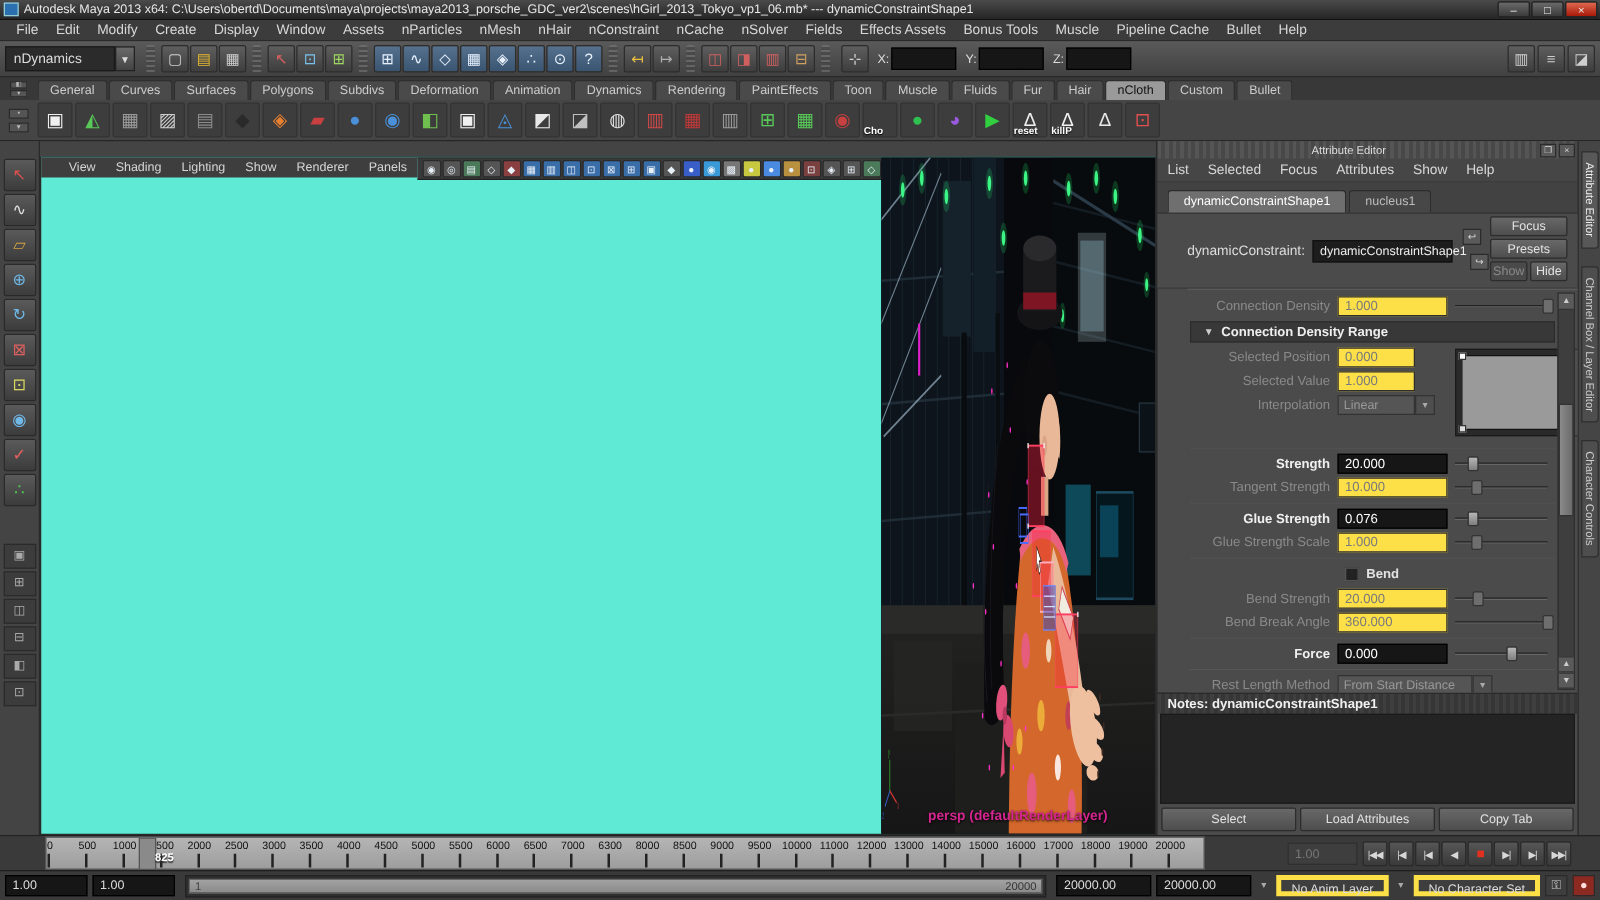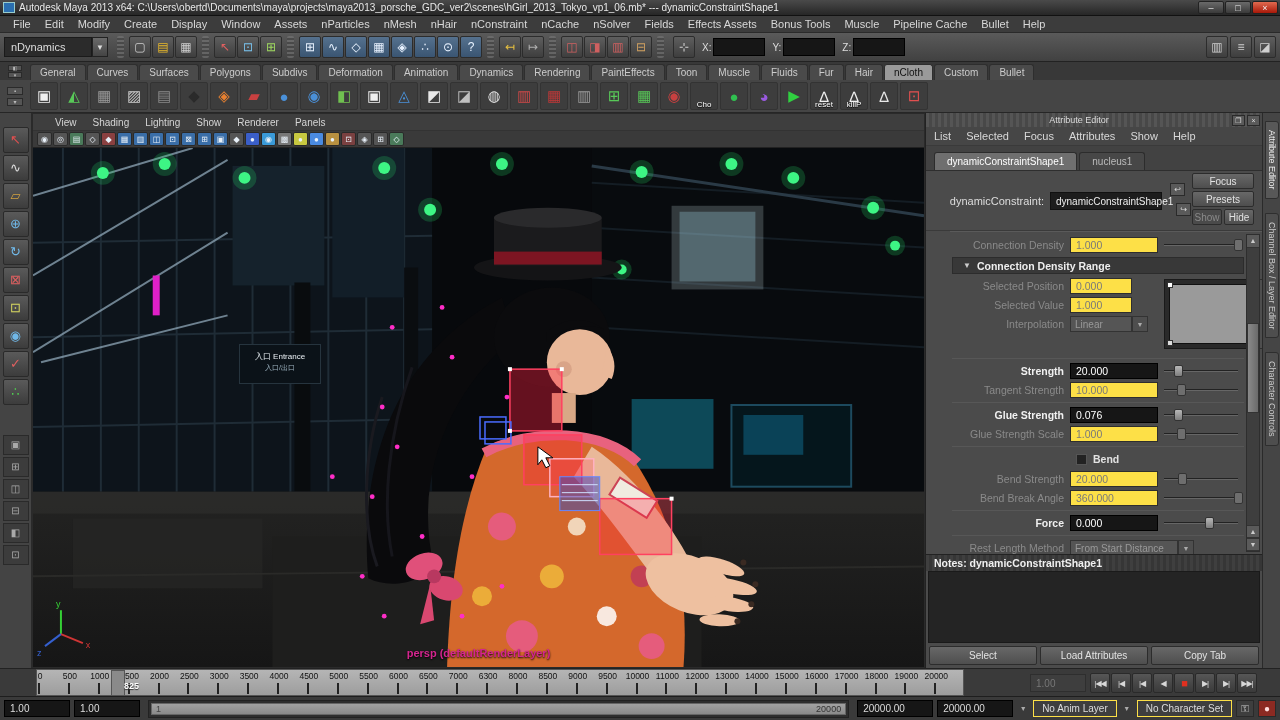--- a/index.html
+++ b/index.html
@@ -38,33 +38,33 @@
   .shelf-ctl i { width:14px; height:6px; background:#555; border:1px solid #2a2a2a; font-size:5px; color:#bbb; line-height:5px; text-align:center; font-style:normal; }
   #shelftabs .tab { padding:2px 9px; font-size:10px; color:#ccc; background:#4a4a4a; border:1px solid #2e2e2e; border-bottom:none; border-radius:3px 3px 0 0; margin-right:1px; white-space:nowrap; }
   #shelftabs .tab.active { background:#9a9a9a; color:#111;margin-top:36px; }
 
   
   #shelf { position:absolute; left:0; top:80px; width:1280px; height:33px; background:#454545; border-bottom:1px solid #262626; display:flex; align-items:center; }
   .shelf-ctl2 { width:30px; display:flex; flex-direction:column; align-items:center; gap:3px; }
   .shelf-ctl2 i { width:16px; height:8px; background:#555; border:1px solid #2a2a2a; font-style:normal; font-size:6px; color:#bbb; text-align:center; line-height:7px; }
   #shelf .icons { display:flex; gap:2px; align-items:center; }
   .shelf-icon { width:28px; height:28px; background:#3d3d3d; border:1px solid #333; border-radius:2px; position:relative; display:flex; align-items:center; justify-content:center; font-size:15px; color:var(--c,#ddd); }
-  .shelf-icon .lbl { position:absolute; bottom:0; left:0; right:0; text-align:center; font-size:8px; font-weight:normal; color:#fff; text-shadow:0 1px 1px #000; }
+  .shelf-icon .lbl { position:absolute; bottom:0; left:0; right:0; text-align:left; font-size:8px; font-weight:bold; color:#fff; text-shadow:0 1px 1px #000; }
   .shelf-icon .lbl:empty { display:none; }
 
   
   #main { position:absolute; left:0; top:113px; width:1280px; height:555px; display:flex; }
   
   #toolbox { width:32px; background:#444; border-right:1px solid #2a2a2a; display:flex; flex-direction:column; align-items:center; padding-top:14px; gap:2px; }
   .tool { width:26px; height:26px; background:linear-gradient(#5a5a5a,#3c3c3c); border:1px solid #2a2a2a; border-radius:2px; color:var(--c,#ddd); font-size:13px; text-align:center; line-height:24px; }
   #toolbox .spacer { height:26px; }
   .layout-btn { width:26px; height:20px; background:#3c3c3c; border:1px solid #2a2a2a; color:#aaa; font-size:10px; text-align:center; line-height:18px; }
 
   
-  #viewport { width:893px; display:flex; flex-direction:column; background:#5eead4; border:1px solid #2a2a2a; }
+  #viewport { width:893px; display:flex; flex-direction:row; background:#5eead4; border:1px solid #2a2a2a;margin-top:12px; }
   #vp-menubar { height:16px; display:flex; align-items:center; padding-left:14px; background:#3e3e3e; }
   #vp-menubar .mi { padding:0 8px; font-size:10px; color:#d5d5d5; }
   #vp-toolbar { height:18px; display:flex; align-items:center; gap:1px; padding-left:4px; background:#3a3a3a; border-top:1px solid #333; border-bottom:1px solid #222; }
   .vp-icon { width:15px; height:14px; border:1px solid #2a2a2a; border-radius:2px; background:var(--c,#555); color:#e8f0f8; font-size:8px; line-height:13px; text-align:center; }
   #scene { position:relative; flex:1; background:#07090c; overflow:hidden; }
   #scene svg { position:absolute; inset:0; width:100%; height:100%; }
   #cam-label { position:absolute; left:0; right:0; bottom:8px; text-align:center; color:#d5258f; font-weight:bold; font-size:11px; text-shadow:0 1px 2px #000; }
   #entrance-sign { position:absolute; left:206px; top:196px; width:82px; height:40px; background:#0b1218; border:1px solid #26343e; color:#e8eef2; font-size:8px; text-align:center; padding-top:6px; line-height:11px; }
   #entrance-sign .sub { font-size:7px; color:#9fb4c2; }
 
@@ -149,21 +149,21 @@
   .pb-btn.red { color:#e03020; font-size:11px; }
 
   
   #rangebar { position:absolute; left:0; top:696px; width:1280px; height:24px; background:#3a3a3a; display:flex; align-items:center; gap:4px; padding:0 4px; border-top:1px solid #1e1e1e; }
   .rb-field { width:66px; height:17px; background:#161616; border:1px solid #000; color:#ddd; font-size:10px; line-height:16px; padding-left:5px; }
   #range-outer { position:relative; flex:1; height:18px; background:#2e2e2e; border:1px solid #222; margin:0 4px; }
   #range-inner { position:absolute; left:2px; right:2px; top:2px; bottom:2px; background:linear-gradient(#a2a2a2,#8a8a8a); border:1px solid #666; display:flex; align-items:center; justify-content:space-between; padding:0 4px; }
   #range-inner span { font-size:9px; color:#333; }
   #range-inner .rs { color:#444; }
   .mini-arr { width:12px; color:#aaa; font-size:7px; text-align:center; }
-  .rb-dd { height:17px; background:#3e3e3e; border:1px solid #fde047; color:#ddd; font-size:10px; line-height:16px; padding:0 8px; white-space:nowrap; }
+  .rb-dd { height:17px; background:#3e3e3e; border:4px solid #fde047; color:#ddd; font-size:10px; line-height:16px; padding:0 8px; white-space:nowrap; }
   .rb-icon { width:18px; height:17px; background:#3e3e3e; border:1px solid #2a2a2a; text-align:center; line-height:16px; font-size:10px; color:#ccc; }
   .rb-icon.autokey { background:#8c2a22; color:#fdd; }
 </style>
 </head>
 <body>
 
 <div id="app">
 
   <div id="titlebar">
     <span class="maya-logo"></span>

